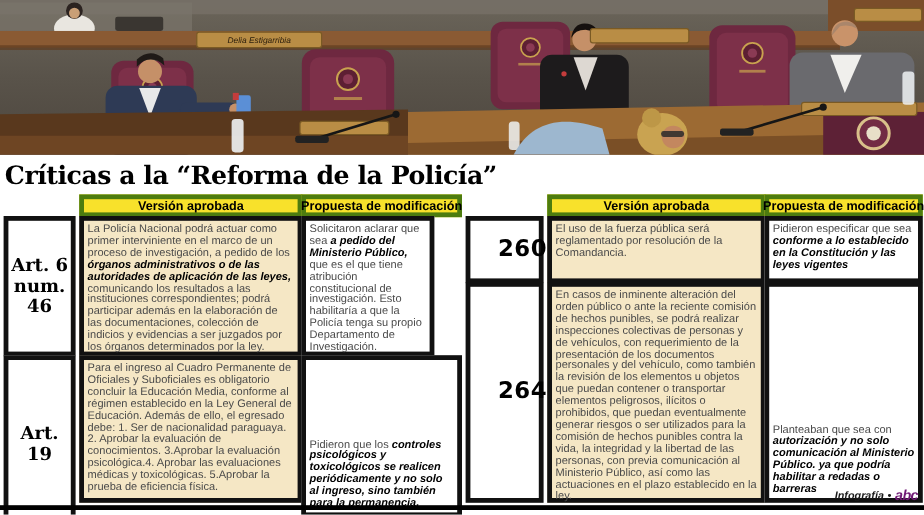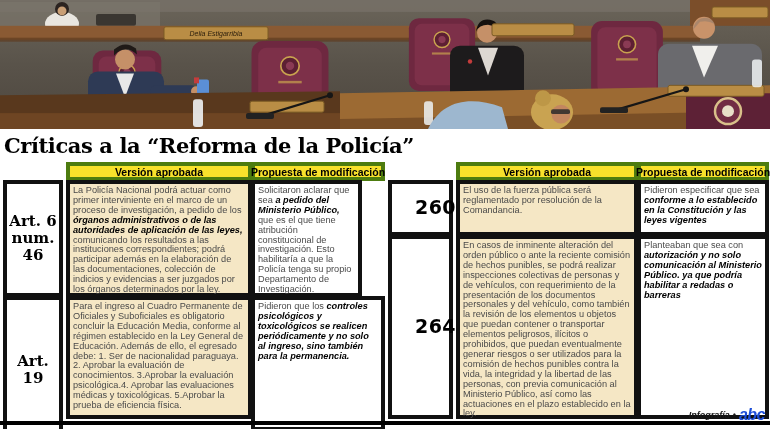--- a/index.html
+++ b/index.html
@@ -14,26 +14,26 @@
   .hcell,.lcell,.acell,.pcell{position:absolute;box-sizing:border-box;border:4px solid #4d7c0f;}
   .hcell{background:#f8e12b;font-weight:bold;font-size:10.5px;color:#000;
          display:flex;align-items:center;justify-content:center;white-space:nowrap;}
   .lcell{background:#fff;border-color:#111;display:flex;align-items:center;justify-content:center;
          text-align:center;font-family:"DejaVu Serif",serif;font-weight:bold;color:#000;
          font-size:15px;line-height:1.15;padding:2px;}
   .lcell.num{font-family:"DejaVu Sans",sans-serif;font-size:19px;letter-spacing:0.5px;padding-left:32px;}
   .acell{background:#f5e7c5;border-color:#111;}
   .pcell{background:#fff;border-color:#111;}
   .celltext{padding:2px 3px;font-size:9.2px;line-height:9.9px;color:#4a4a4a;}
-  .v-center{display:flex;align-items:flex-start;}
+  .v-center{display:flex;align-items:flex-end;}
   .em{font-weight:bold;font-style:italic;color:#000;}
   .bottom-rule{position:absolute;left:0;top:421px;width:770px;height:4px;background:#000;}
   .credit{position:absolute;right:5px;top:406px;font-size:9px;font-weight:bold;font-style:italic;
           color:#1a1a1a;display:flex;align-items:center;gap:3px;justify-content:center;}
-  .credit .abclogo{font-size:16px;font-weight:bold;font-style:italic;letter-spacing:-0.5px;color:#1d4ed8;}
+  .credit .abclogo{font-size:12px;font-weight:bold;font-style:italic;letter-spacing:-0.5px;color:#701a75;}
 </style>
 </head>
 <body>
 
 <div class="stage">
 
   <svg class="photo" viewBox="0 0 770 130" preserveAspectRatio="none" aria-hidden="true">
     <defs>
       <linearGradient id="bgGrad" x1="0" y1="0" x2="0" y2="1">
         <stop offset="0" stop-color="#6b655a"></stop>

